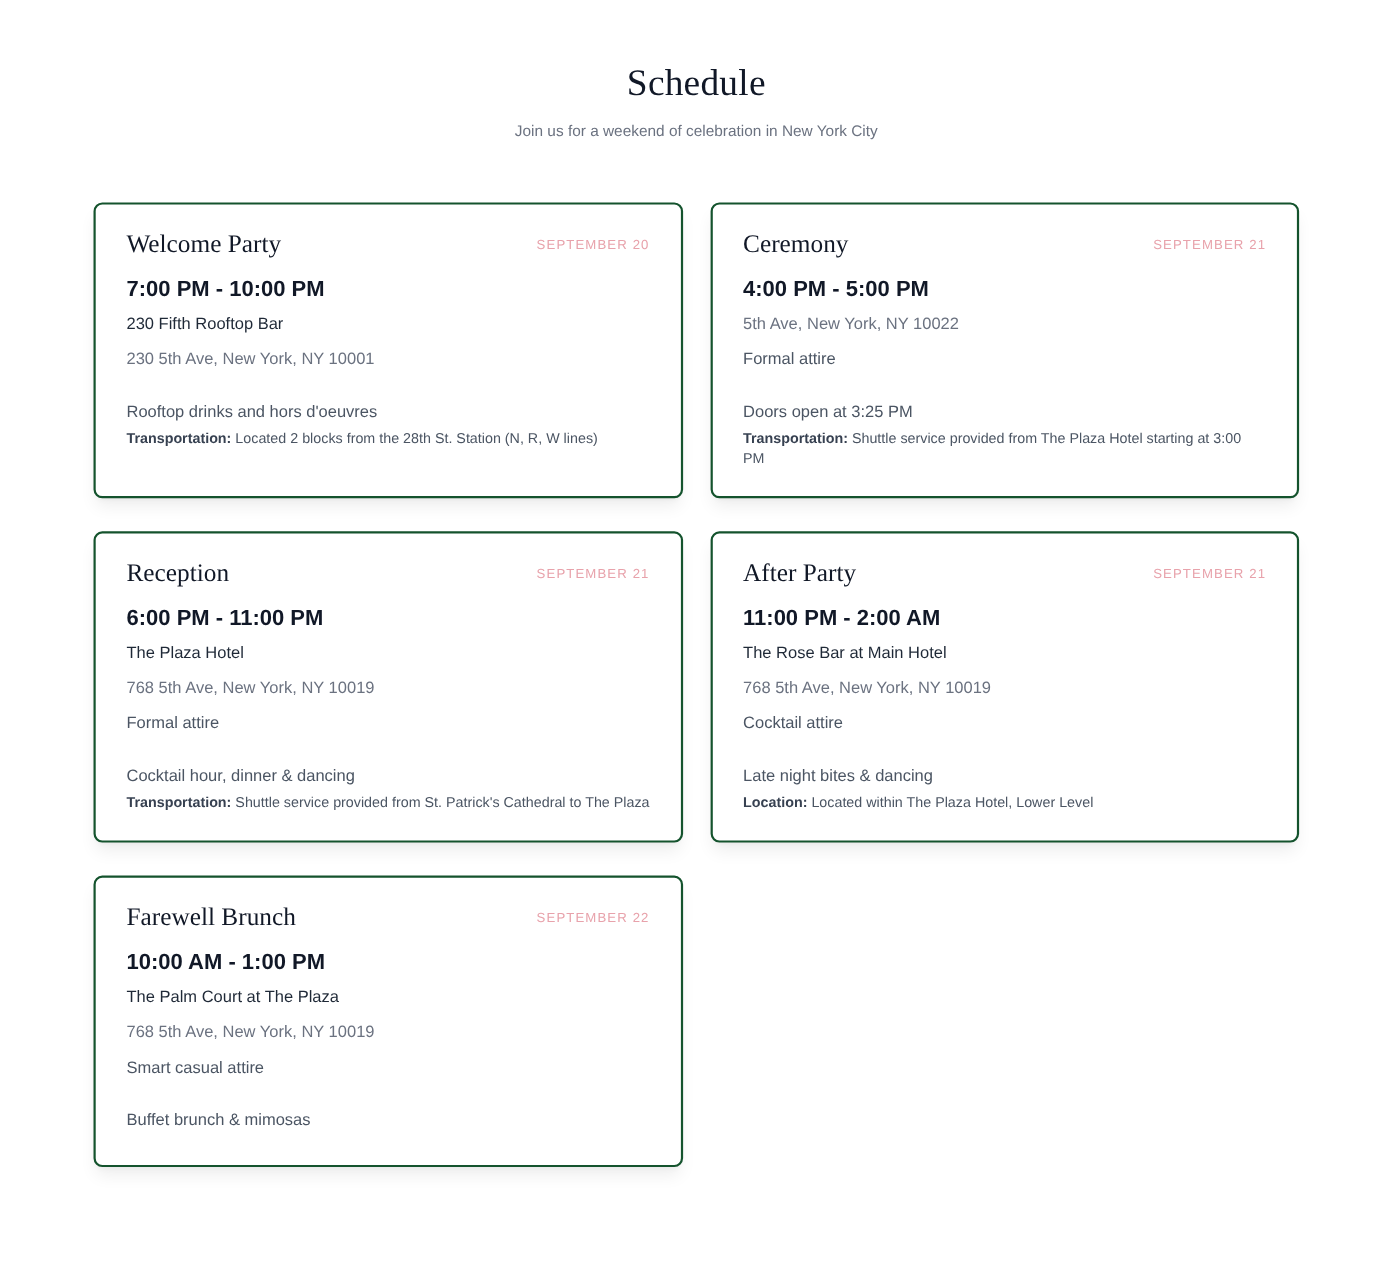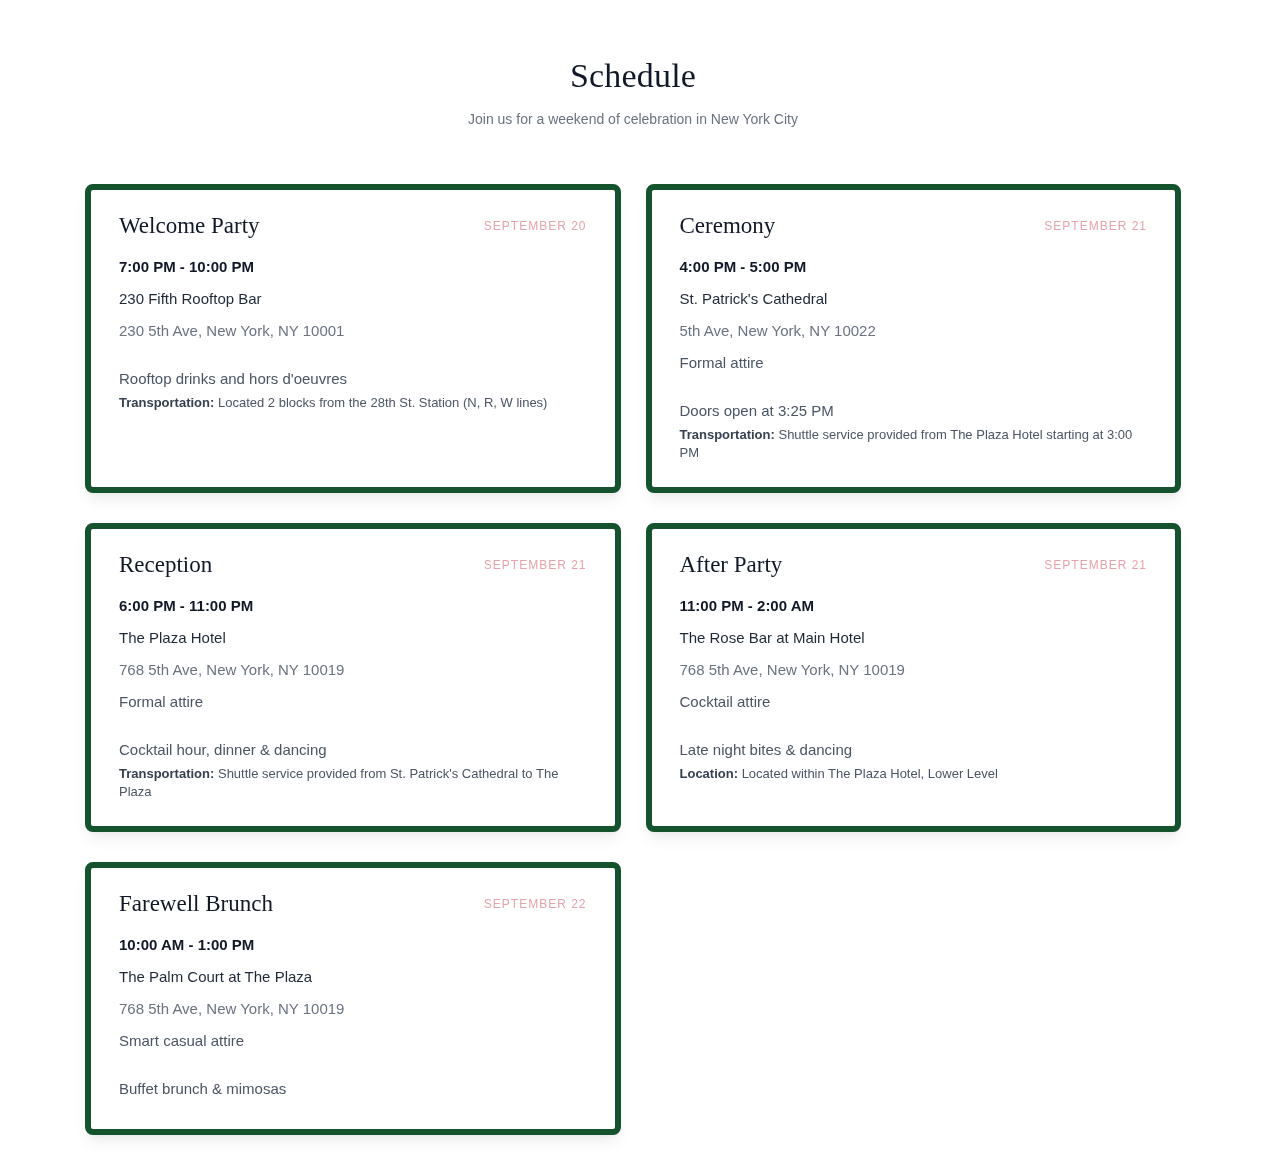--- a/index.html
+++ b/index.html
@@ -31,21 +31,21 @@
   .events-grid {
     width: 1096px;
     margin: 57px auto 0 auto;
     display: grid;
     grid-template-columns: 1fr 1fr;
     column-gap: 25px;
     row-gap: 30px;
   }
   .event-card {
     background: #ffffff;
-    border: 6px solid #14532d;
+    border: 2px solid #14532d;
     border-radius: 8px;
     padding: 21px 28px 25px 28px;
     box-shadow: 0 10px 15px -3px rgba(0,0,0,0.07), 0 4px 6px -4px rgba(0,0,0,0.05);
   }
   .card-header {
     display: flex;
     justify-content: space-between;
     align-items: center;
     margin-bottom: 16px;
   }
@@ -58,21 +58,21 @@
   }
   .event-date {
     font-size: 12px;
     line-height: 16px;
     letter-spacing: 1px;
     color: var(--accent, #e8a2ab);
     text-transform: uppercase;
     white-space: nowrap;
   }
   .event-time {
-    font-size: 15px;
+    font-size: 20px;
     line-height: 20px;
     font-weight: 700;
     color: #111827;
     margin-bottom: 12px;
   }
   .event-venue {
     font-size: 15px;
     line-height: 20px;
     color: #1f2937;
     margin-bottom: 12px;
@@ -130,21 +130,20 @@
       <span class="note-text">Located 2 blocks from the 28th St. Station (N, R, W lines)</span>
     </div>
   </div>
 
   <div class="event-card">
     <div class="card-header">
       <h2 class="event-name">Ceremony</h2>
       <span class="event-date">SEPTEMBER 21</span>
     </div>
     <div class="event-time">4:00 PM - 5:00 PM</div>
-    <div class="event-venue">St. Patrick's Cathedral</div>
     <div class="event-address">5th Ave, New York, NY 10022</div>
     <div class="event-attire">Formal attire</div>
     <div class="event-description">Doors open at 3:25 PM</div>
     <div class="event-note">
       <span class="note-label">Transportation:</span>
       <span class="note-text">Shuttle service provided from The Plaza Hotel starting at 3:00 PM</span>
     </div>
   </div>
 
   <div class="event-card">

